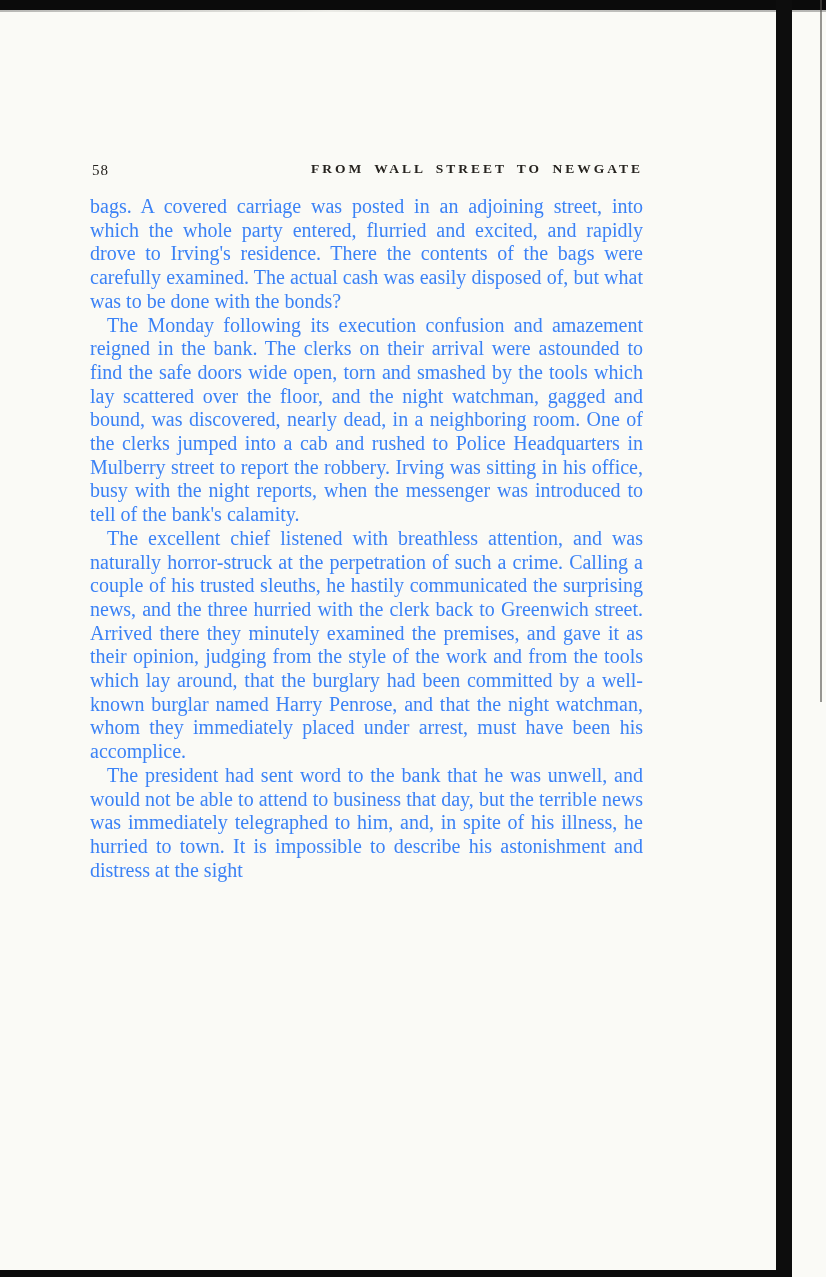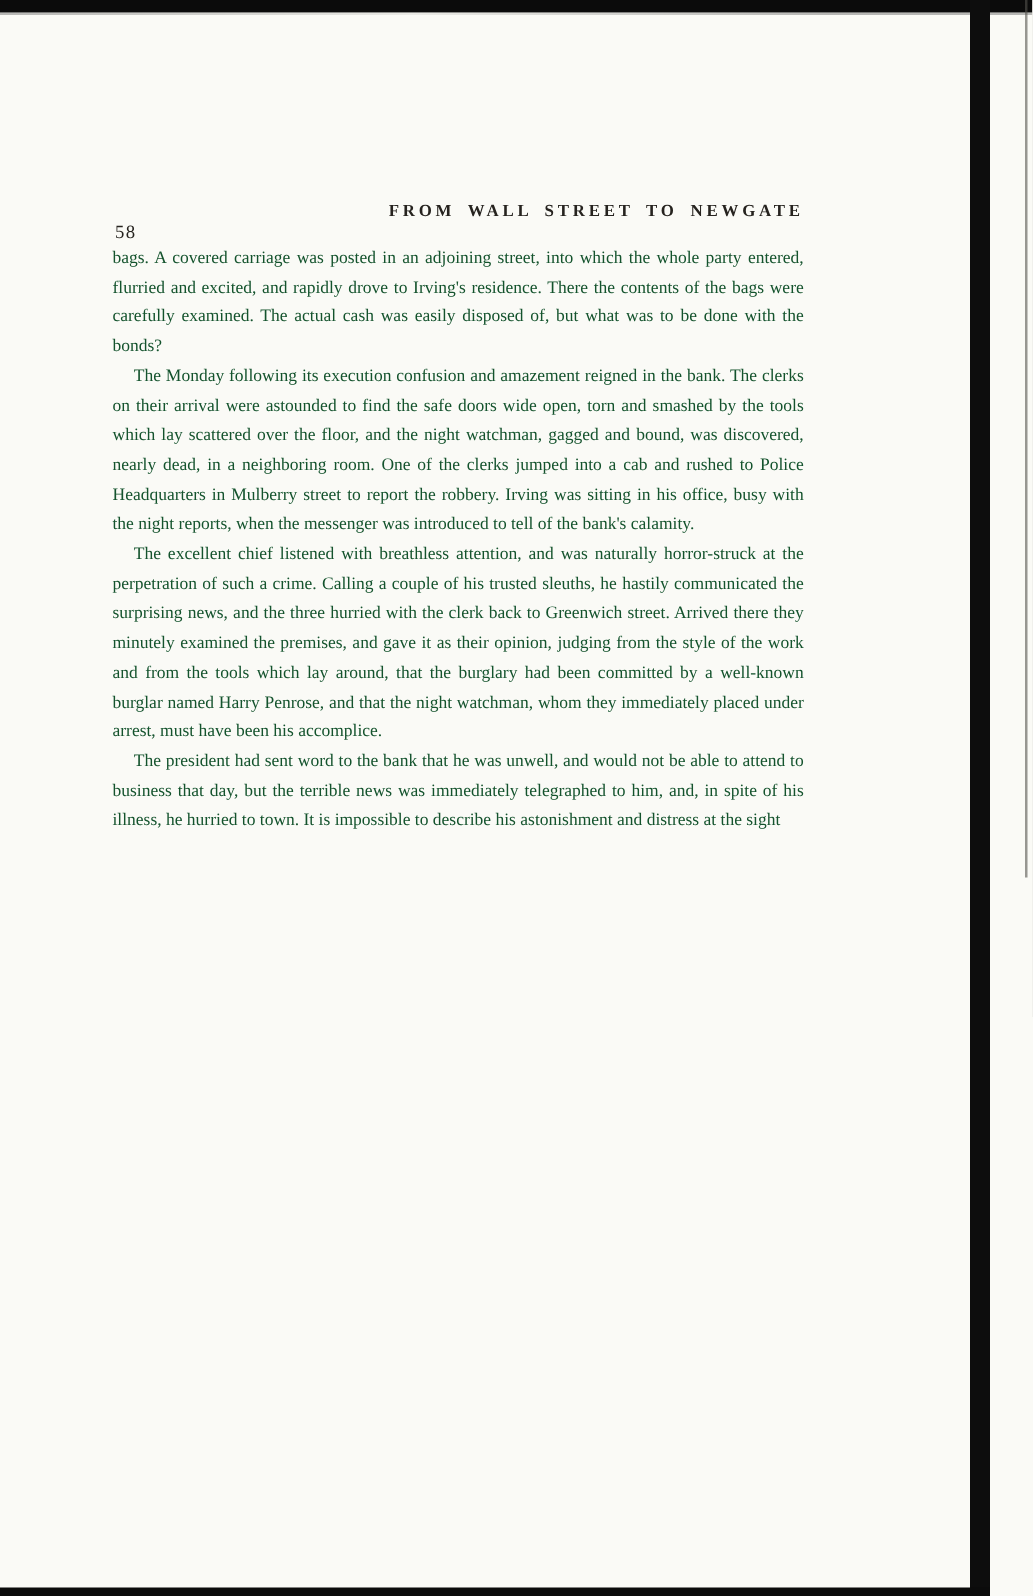--- a/index.html
+++ b/index.html
@@ -61,41 +61,41 @@
   }
 
   .running-header {
     position: relative;
     height: 22px;
     margin-bottom: 15px;
   }
   .page-number {
     position: absolute;
     left: 2px;
-    top: 20px;
+    top: 4px;
     font-size: 15px;
     letter-spacing: 1px;
     color: #26231f;
   }
   .header-title {
     text-align: right;
     font-size: 13.5px;
     font-weight: 700;
     letter-spacing: 3px;
     padding-top: 3px;
     color: #26231f;
     word-spacing: 4px;
   }
 
   .body-text p {
-    font-size: 14px;
+    font-size: 20px;
     line-height: 23.7px;
     text-align: justify;
     text-indent: 17px;
-    color: #14532d;
+    color: #3b82f6;
   }
   .body-text p.no-indent {
     text-indent: 0;
   }
 </style>
 </head>
 <body>
 
 <div class="scan-page">
 

